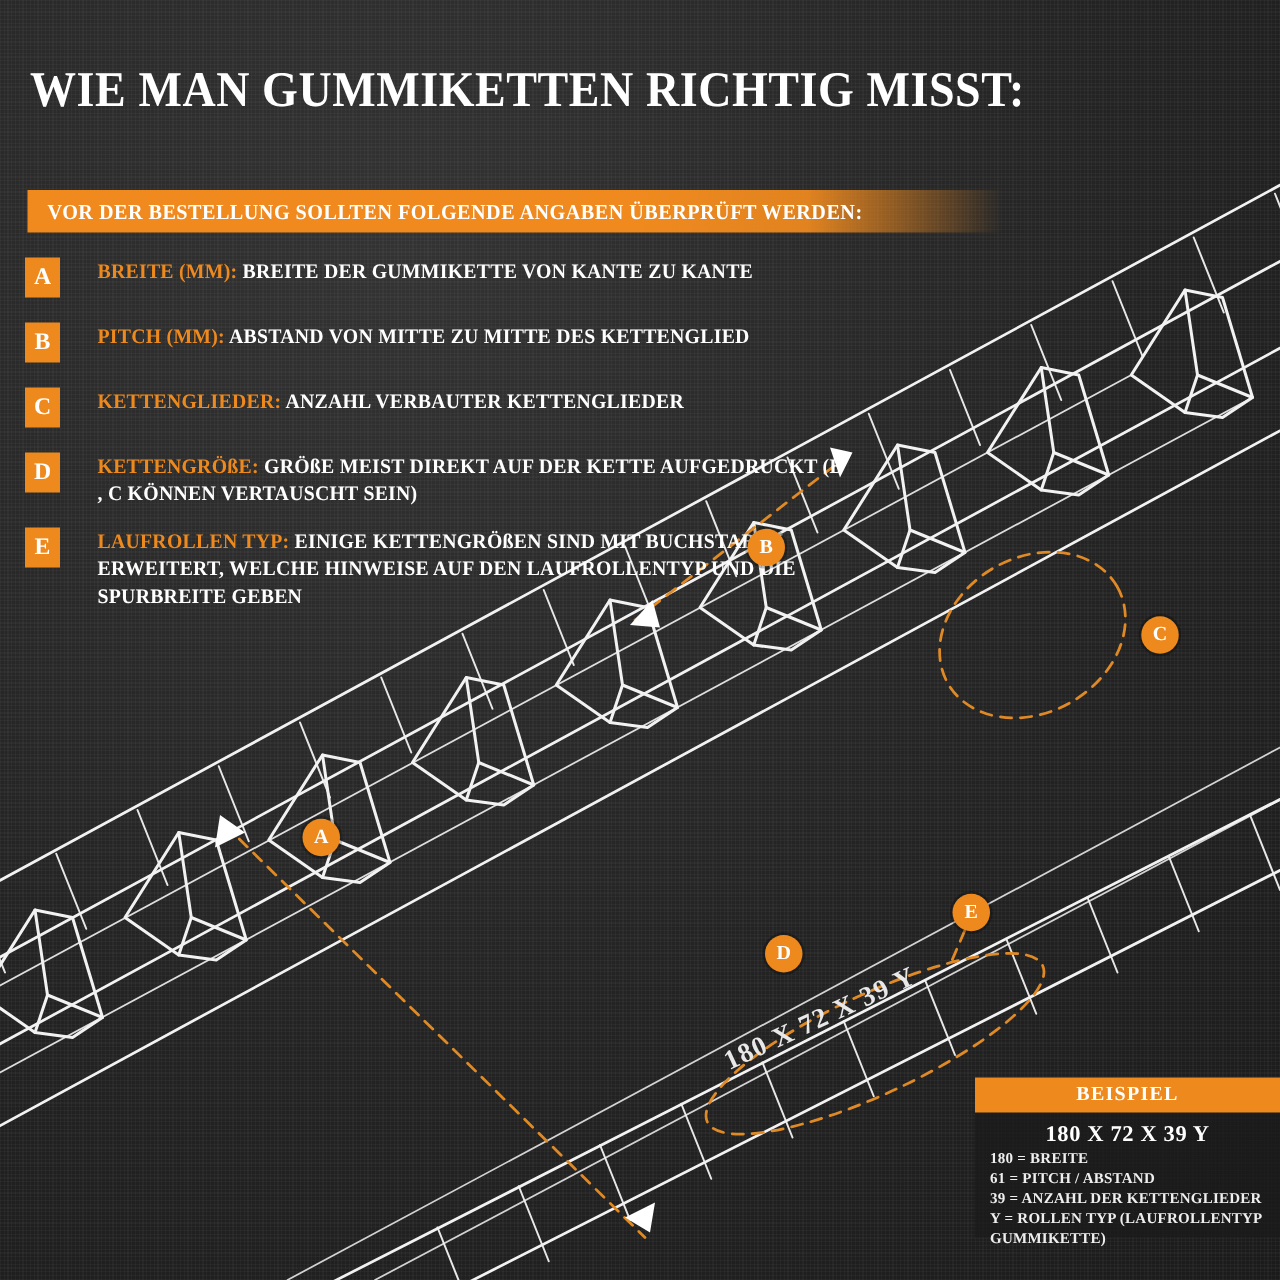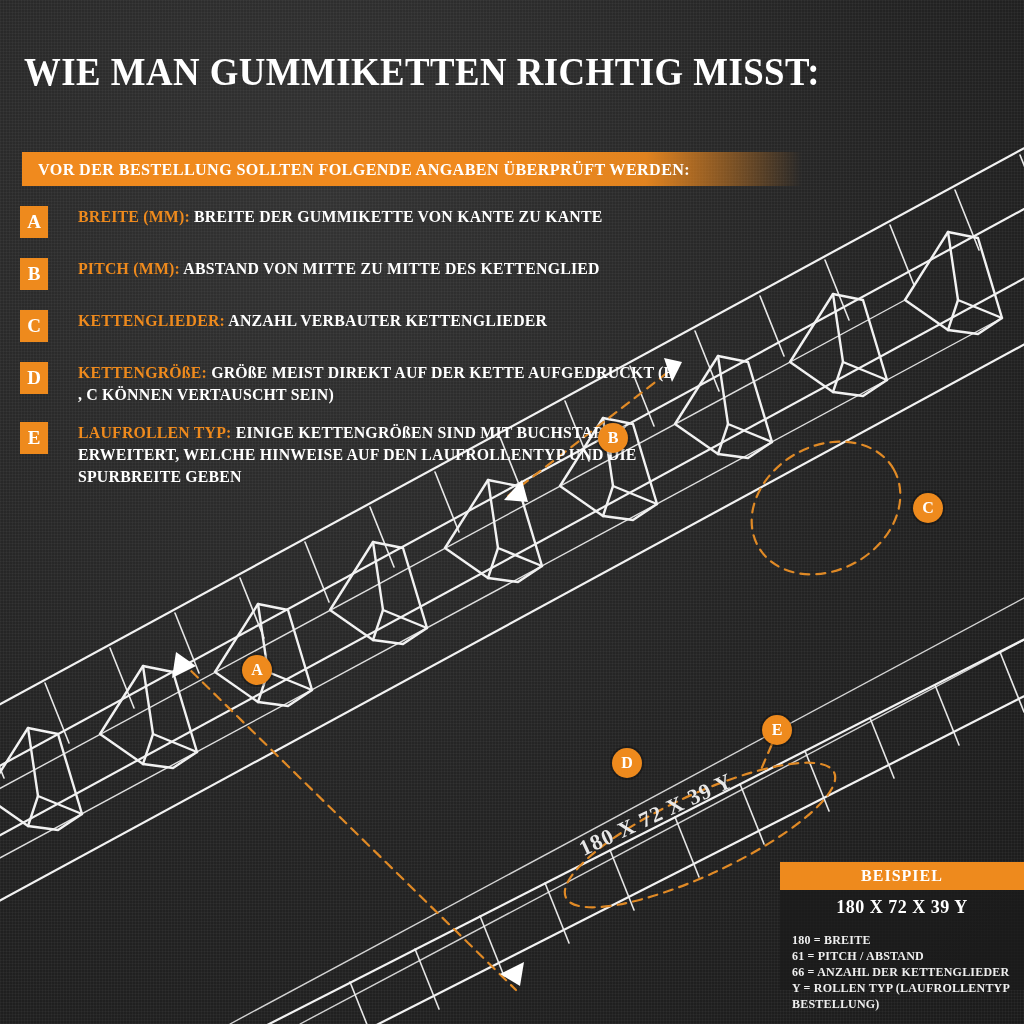--- a/index.html
+++ b/index.html
@@ -155,21 +155,21 @@
   }
   .example-code {
     margin-top: 7px;
     text-align: center;
     font-size: 18px;
     font-weight: bold;
     color: #ffffff;
     letter-spacing: 0.5px;
   }
   .example-lines {
-    margin-top: 14px;
+    margin-top: 0;
     padding-left: 12px;
     padding-right: 8px;
   }
   .example-line {
     font-size: 12px;
     line-height: 16px;
     color: #efefef;
     font-weight: bold;
     letter-spacing: 0.2px;
   }
@@ -351,19 +351,19 @@
   <div class="badge" id="badge-E">E</div>
 
   <div class="code-on-track">180 X 72 X 39 Y</div>
 
   <div class="example-box">
     <div class="example-head">BEISPIEL</div>
     <div class="example-code">180 X 72 X 39 Y</div>
     <div class="example-lines">
       <div class="example-line">180 = BREITE</div>
       <div class="example-line">61 = PITCH / ABSTAND</div>
-      <div class="example-line">66 = ANZAHL DER KETTENGLIEDER</div>
+      <div class="example-line">39 = ANZAHL DER KETTENGLIEDER</div>
       <div class="example-line">Y = ROLLEN TYP (LAUFROLLENTYP</div>
-      <div class="example-line">BESTELLUNG)</div>
+      <div class="example-line">GUMMIKETTE)</div>
     </div>
   </div>
 
 </div>
 
 </body></html>

